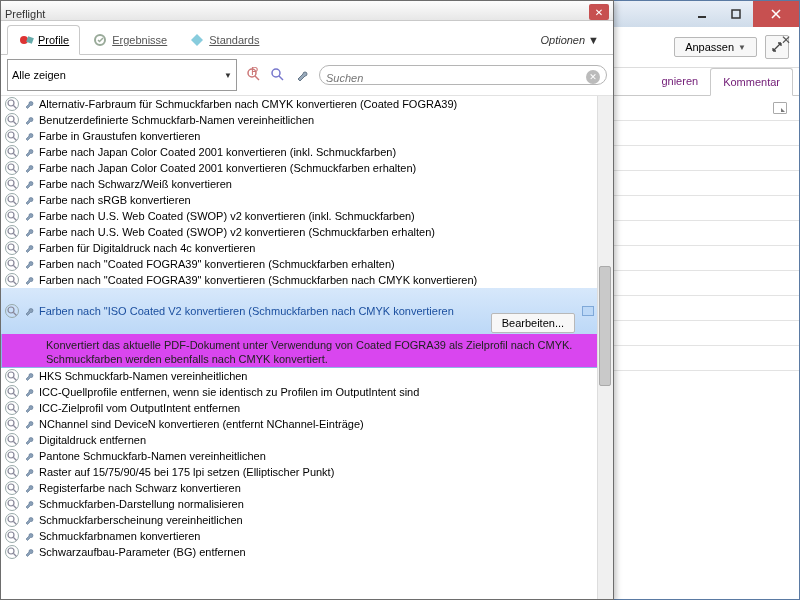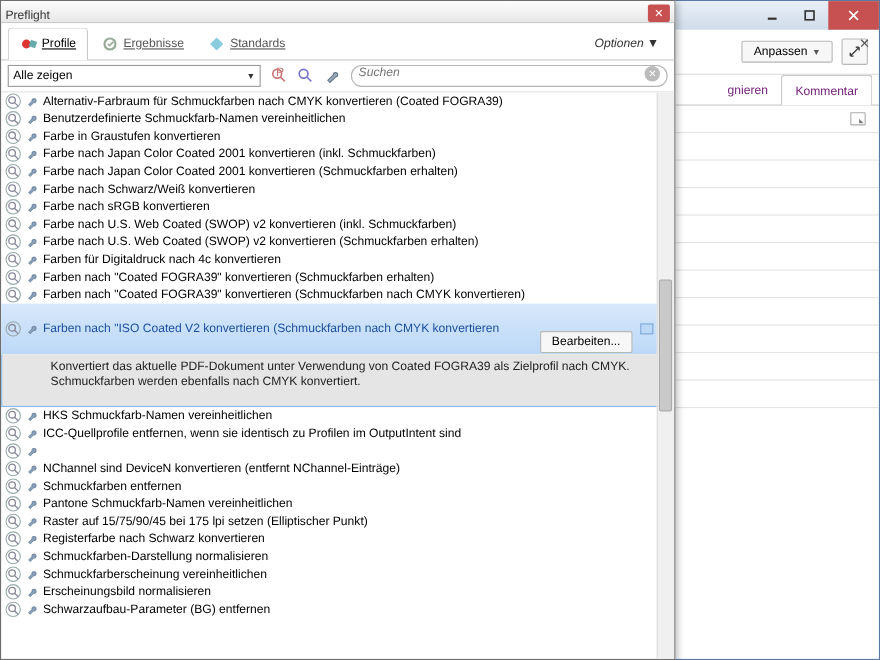--- a/index.html
+++ b/index.html
@@ -32,40 +32,40 @@
 .pf-titlebar { height: 20px; background: linear-gradient(#fdfdfd,#e7e7e7); display:flex; align-items:flex-end; padding: 0 4px; border-bottom:1px solid #c9c9c9; }
 .pf-title { flex:1; color:#333; }
 .pf-close { width: 20px; height: 16px; background: #c75050; color:#fff; display:flex; align-items:center; justify-content:center; font-size:10px; border-radius:2px; cursor:pointer; }
 
 .pf-tabs { display:flex; align-items:center; padding: 4px 6px 0 6px; gap: 2px; border-bottom: 1px solid #c9c9c9; }
 .pf-tab { display:flex; align-items:center; gap:4px; padding: 6px 10px; color:#555; cursor:pointer;text-decoration:underline; }
 .pf-tab.active { background:#fff; border:1px solid #c9c9c9; border-bottom:1px solid #fff; margin-bottom:-1px; border-radius:4px 4px 0 0; color:#000; }
 .pf-options { margin-left:auto; padding:6px 8px; cursor:pointer; color:#333; display:flex; align-items:center; gap:3px;font-style:italic; }
 
 .pf-toolbar { display:flex; align-items:center; padding:4px 6px; gap:6px; border-bottom:1px solid #e2e2e2; }
-.combo { flex: 0 0 230px; height:20px; border:1px solid #9a9a9a; background:#fff; display:flex; align-items:center; padding:0 4px; justify-content:space-between; cursor:pointer; }
+.combo { flex: 0 0 230px; height:32px; border:1px solid #9a9a9a; background:#fff; display:flex; align-items:center; padding:0 4px; justify-content:space-between; cursor:pointer; }
 .combo .tri { font-size:8px; color:#333; }
 .tool-icons { display:flex; gap:2px; }
 .ticon { width:22px; height:20px; display:flex; align-items:center; justify-content:center; cursor:pointer; border-radius:2px; }
-.search { flex:1; display:flex; align-items:flex-start; border:1px solid #b5b5b5; height:20px; border-radius:10px; padding:0 6px; background:#fff; }
+.search { flex:1; display:flex; align-items:flex-end; border:1px solid #b5b5b5; height:20px; border-radius:10px; padding:0 6px; background:#fff; }
 .search input { flex:1; border:none; outline:none; font-style:italic; color:#888; background:transparent; }
 .search .clear { width:14px; height:14px; border-radius:50%; background:#bbb; color:#fff; display:flex; align-items:center; justify-content:center; font-size:9px; cursor:pointer; }
 
 .pf-list { flex:1; overflow:hidden; position:relative; }
 .pf-scroll { position:absolute; inset:0; overflow-y:auto; }
 .row { display:flex; align-items:center; gap:3px; padding:1px 4px; cursor:pointer; }
 .row .ric { width:14px; height:14px; border:1px solid #9aa; border-radius:50%; display:flex; align-items:center; justify-content:center; font-size:8px; color:#667; flex:none; }
 .row .ric.wrench { border-radius:2px; border:none; }
 .row .lbl { white-space:nowrap; color:#000; }
 .row.sel { background: linear-gradient(#d7e8fb,#bcd8f7); }
 .row.sel .lbl { color:#1a4e9e; }
 .row .edit { margin-left:auto;margin-top:24px; }
 .row .flag { width:12px; height:10px; background:#bcd8f7; border:1px solid #7fa8d8; margin-left:4px; flex:none; }
 .row .dd { font-size:8px; color:#1a4e9e; margin:0 2px; flex:none; }
-.desc { padding:4px 10px 14px 44px; border:1px solid #8cb7e6; border-top:none; background:#e5e5e5; color:#222; line-height:1.3; }
+.desc { padding:4px 10px 0 44px; border:1px solid #8cb7e6; border-top:none; background:#d946ef; color:#222; line-height:1.3; }
 
 .vscroll-fake { position:absolute; right:0; top:0; width:16px; height:100%; background:#f0f0f0; border-left:1px solid #ddd; }
 .vthumb { position:absolute; right:2px; top:170px; width:12px; height:120px; background:#c9c9c9; border:1px solid #aaa; border-radius:2px; }
 
 svg.ico { width:16px; height:16px; }
 svg.ico12 { width:12px; height:12px; }
 </style>
 </head>
 <body>
 
@@ -430,20 +430,21 @@
             <svg class="ico12" viewBox="0 0 12 12">
               <circle cx="5" cy="5" r="3" fill="none" stroke="#889" stroke-width="1.2"></circle>
               <path d="M7.5 7.5 l3 3" stroke="#889" stroke-width="1.2"></path>
             </svg>
           </span>
           <span class="ric wrench">
             <svg class="ico12" viewBox="0 0 12 12">
               <path d="M3 9 l3 -3 a2 2 0 1 1 1.5 1.5 l-3 3 z" fill="#8aa0b8" stroke="#5b7390" stroke-width="0.6"></path>
             </svg>
           </span>
+          <span class="lbl">ICC-Zielprofil vom OutputIntent entfernen</span>
         </div>
         <div class="row">
           <span class="ric">
             <svg class="ico12" viewBox="0 0 12 12">
               <circle cx="5" cy="5" r="3" fill="none" stroke="#889" stroke-width="1.2"></circle>
               <path d="M7.5 7.5 l3 3" stroke="#889" stroke-width="1.2"></path>
             </svg>
           </span>
           <span class="ric wrench">
             <svg class="ico12" viewBox="0 0 12 12">
@@ -457,21 +458,21 @@
             <svg class="ico12" viewBox="0 0 12 12">
               <circle cx="5" cy="5" r="3" fill="none" stroke="#889" stroke-width="1.2"></circle>
               <path d="M7.5 7.5 l3 3" stroke="#889" stroke-width="1.2"></path>
             </svg>
           </span>
           <span class="ric wrench">
             <svg class="ico12" viewBox="0 0 12 12">
               <path d="M3 9 l3 -3 a2 2 0 1 1 1.5 1.5 l-3 3 z" fill="#8aa0b8" stroke="#5b7390" stroke-width="0.6"></path>
             </svg>
           </span>
-          <span class="lbl">Schmuckfarben entfernen</span>
+          <span class="lbl">Digitaldruck entfernen</span>
         </div>
         <div class="row">
           <span class="ric">
             <svg class="ico12" viewBox="0 0 12 12">
               <circle cx="5" cy="5" r="3" fill="none" stroke="#889" stroke-width="1.2"></circle>
               <path d="M7.5 7.5 l3 3" stroke="#889" stroke-width="1.2"></path>
             </svg>
           </span>
           <span class="ric wrench">
             <svg class="ico12" viewBox="0 0 12 12">
@@ -541,21 +542,21 @@
             <svg class="ico12" viewBox="0 0 12 12">
               <circle cx="5" cy="5" r="3" fill="none" stroke="#889" stroke-width="1.2"></circle>
               <path d="M7.5 7.5 l3 3" stroke="#889" stroke-width="1.2"></path>
             </svg>
           </span>
           <span class="ric wrench">
             <svg class="ico12" viewBox="0 0 12 12">
               <path d="M3 9 l3 -3 a2 2 0 1 1 1.5 1.5 l-3 3 z" fill="#8aa0b8" stroke="#5b7390" stroke-width="0.6"></path>
             </svg>
           </span>
-          <span class="lbl">Erscheinungsbild normalisieren</span>
+          <span class="lbl">Schmuckfarbnamen konvertieren</span>
         </div>
         <div class="row">
           <span class="ric">
             <svg class="ico12" viewBox="0 0 12 12">
               <circle cx="5" cy="5" r="3" fill="none" stroke="#889" stroke-width="1.2"></circle>
               <path d="M7.5 7.5 l3 3" stroke="#889" stroke-width="1.2"></path>
             </svg>
           </span>
           <span class="ric wrench">
             <svg class="ico12" viewBox="0 0 12 12">

